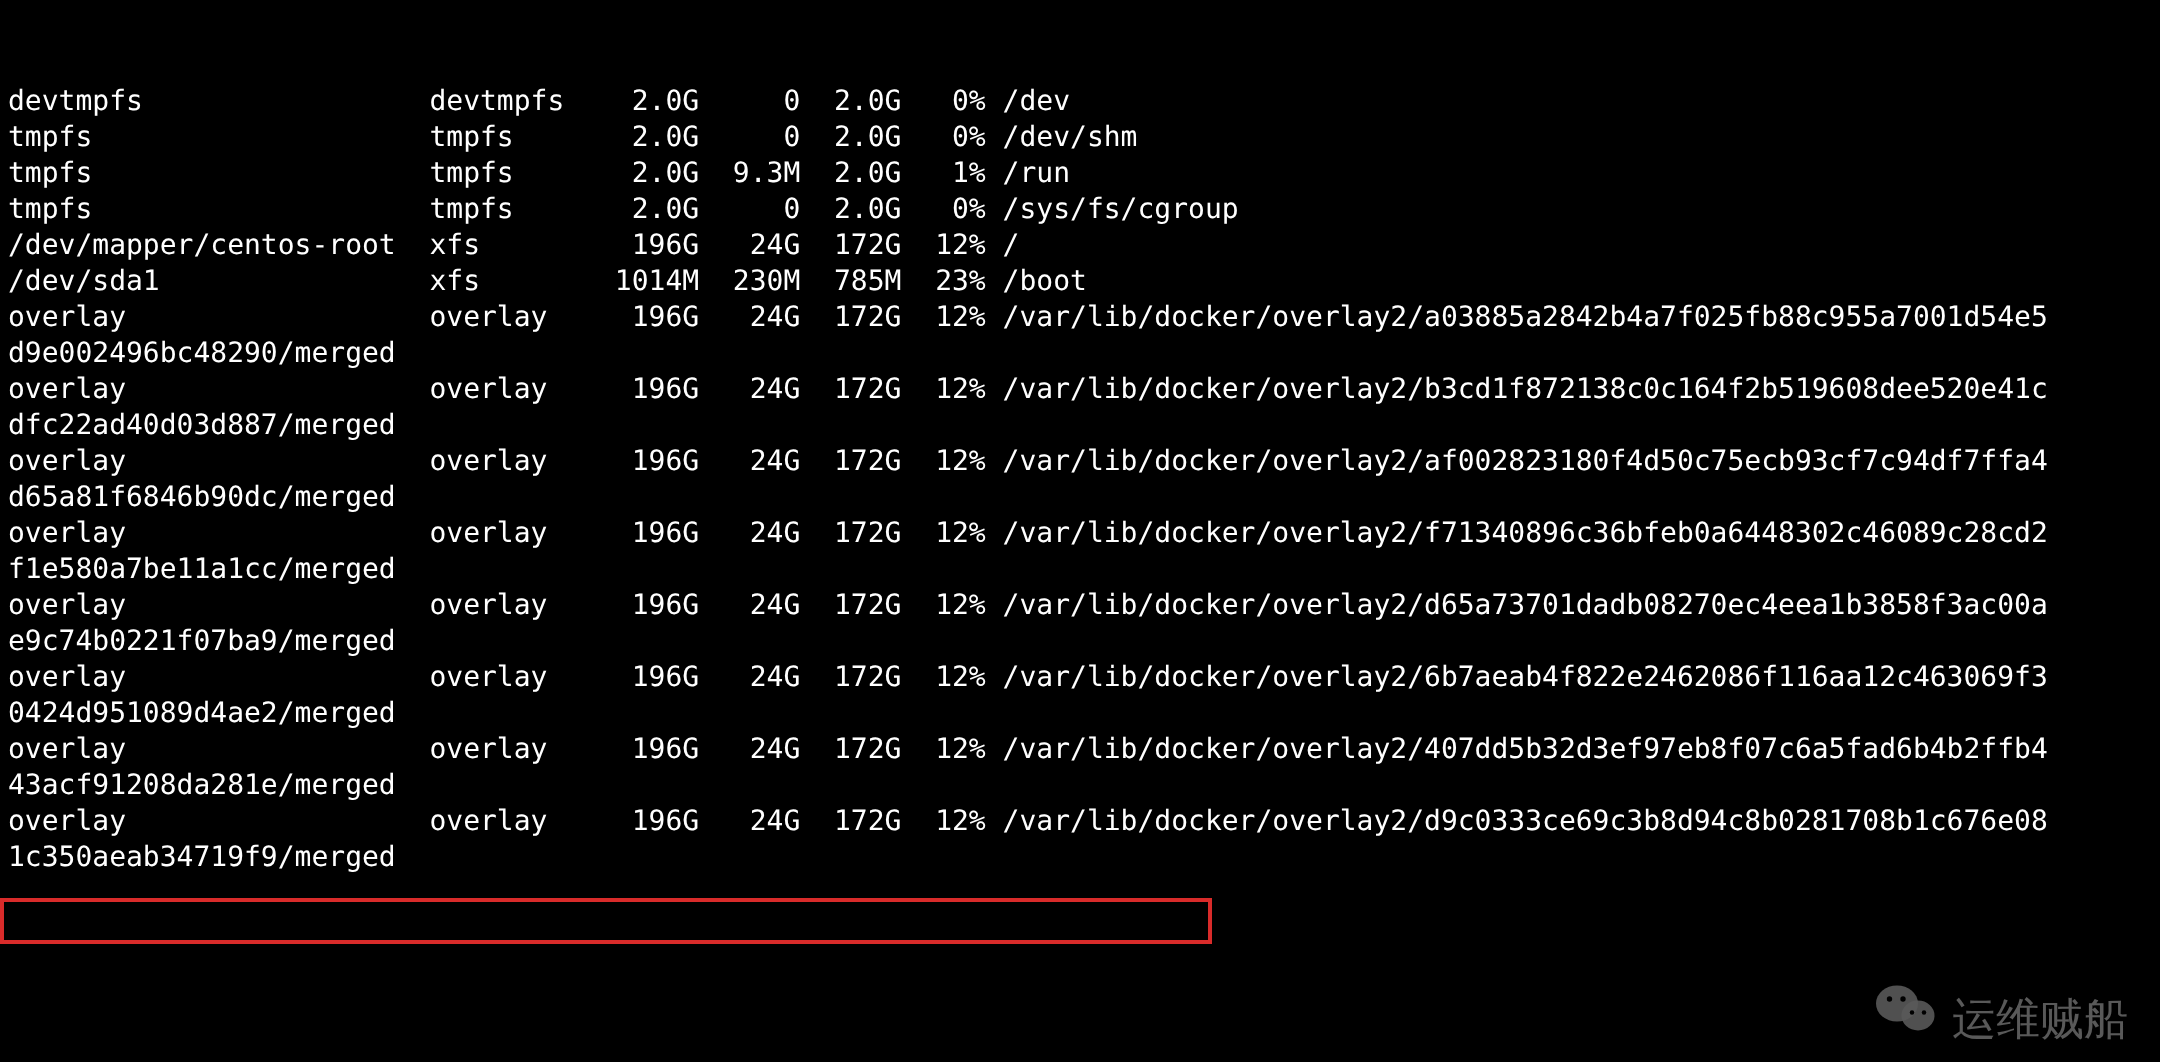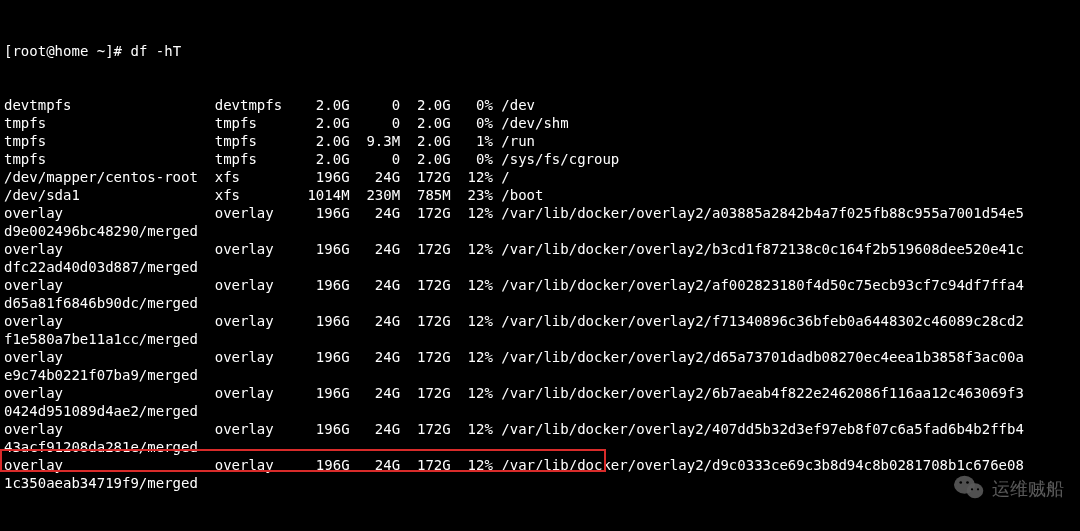--- a/index.html
+++ b/index.html
@@ -27,36 +27,35 @@
     left: 0px;
     top: 449px;
     width: 602px;
     height: 19px;
     border: 2px solid #d92b2a;
     pointer-events: none;
   }
   .watermark {
     position: absolute;
     right: 16px;
-    bottom: 28px;
+    bottom: 12px;
     color: rgba(255,255,255,0.35);
     font-family: sans-serif;
-    font-size: 18px;
+    font-size: 22px;
     display: flex;
-    align-items: center;
+    align-items: flex-end;
     gap: 8px;
     pointer-events: none;
   }
   .watermark svg { opacity: 0.35; }
 </style>
 </head>
 <body>
 
 <div class="terminal">
-  <div class="row"><span class="prompt">[</span><span>root</span><span>@</span><span>home</span> <span>~</span><span class="prompt">]#</span> <span>df -hT</span></div>
   <div id="rows"><div class="row">devtmpfs                 devtmpfs    2.0G     0  2.0G   0% /dev</div><div class="row">tmpfs                    tmpfs       2.0G     0  2.0G   0% /dev/shm</div><div class="row">tmpfs                    tmpfs       2.0G  9.3M  2.0G   1% /run</div><div class="row">tmpfs                    tmpfs       2.0G     0  2.0G   0% /sys/fs/cgroup</div><div class="row">/dev/mapper/centos-root  xfs         196G   24G  172G  12% /</div><div class="row">/dev/sda1                xfs        1014M  230M  785M  23% /boot</div><div class="row">overlay                  overlay     196G   24G  172G  12% /var/lib/docker/overlay2/a03885a2842b4a7f025fb88c955a7001d54e5</div><div class="row">d9e002496bc48290/merged</div><div class="row">overlay                  overlay     196G   24G  172G  12% /var/lib/docker/overlay2/b3cd1f872138c0c164f2b519608dee520e41c</div><div class="row">dfc22ad40d03d887/merged</div><div class="row">overlay                  overlay     196G   24G  172G  12% /var/lib/docker/overlay2/af002823180f4d50c75ecb93cf7c94df7ffa4</div><div class="row">d65a81f6846b90dc/merged</div><div class="row">overlay                  overlay     196G   24G  172G  12% /var/lib/docker/overlay2/f71340896c36bfeb0a6448302c46089c28cd2</div><div class="row">f1e580a7be11a1cc/merged</div><div class="row">overlay                  overlay     196G   24G  172G  12% /var/lib/docker/overlay2/d65a73701dadb08270ec4eea1b3858f3ac00a</div><div class="row">e9c74b0221f07ba9/merged</div><div class="row">overlay                  overlay     196G   24G  172G  12% /var/lib/docker/overlay2/6b7aeab4f822e2462086f116aa12c463069f3</div><div class="row">0424d951089d4ae2/merged</div><div class="row">overlay                  overlay     196G   24G  172G  12% /var/lib/docker/overlay2/407dd5b32d3ef97eb8f07c6a5fad6b4b2ffb4</div><div class="row">43acf91208da281e/merged</div><div class="row">overlay                  overlay     196G   24G  172G  12% /var/lib/docker/overlay2/d9c0333ce69c3b8d94c8b0281708b1c676e08</div><div class="row">1c350aeab34719f9/merged</div></div>
   
 </div>
 
 <div class="hl-box"></div>
 
 <div class="watermark">
   <span>
     <svg width="30" height="26" viewBox="0 0 40 34" fill="rgba(255,255,255,0.9)">
       <ellipse cx="14" cy="14" rx="14" ry="12"></ellipse>

